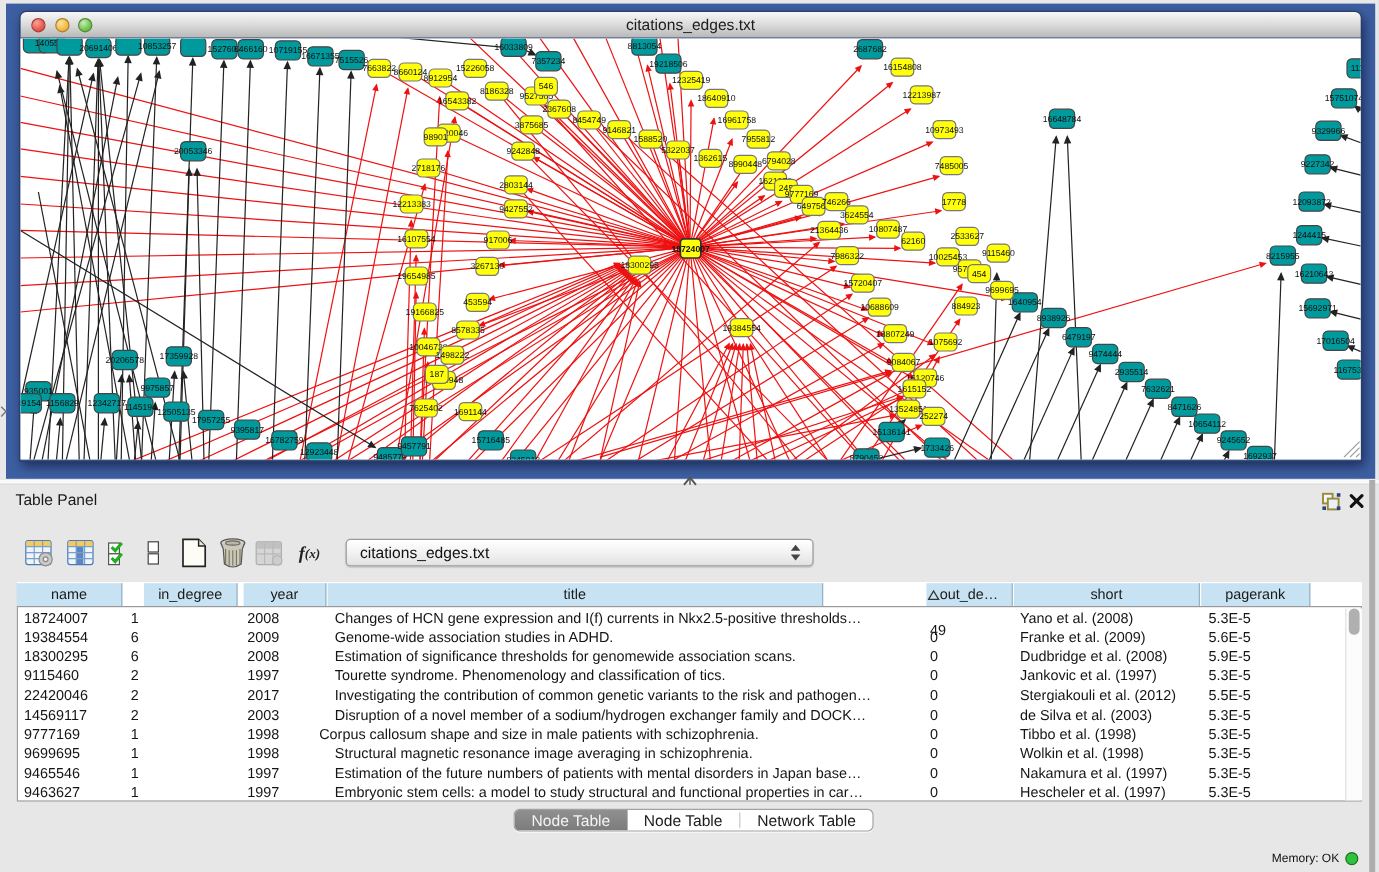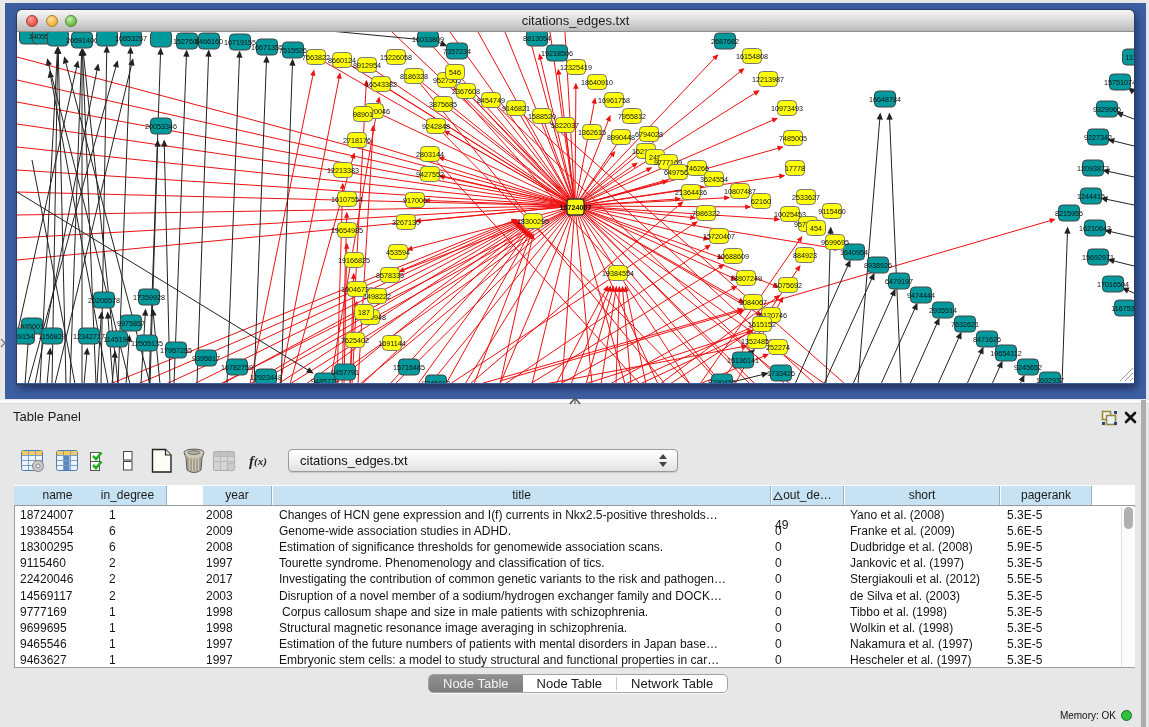--- a/index.html
+++ b/index.html
@@ -612,23 +612,23 @@
 </svg>
 <div id="combo">citations_edges.txt
   <svg width="10" height="14" style="position:absolute;right:9px;top:4px">
     <path d="M5 0 L9 5 L1 5 z" fill="#444"></path>
     <path d="M5 13 L9 8 L1 8 z" fill="#444"></path>
   </svg>
 </div>
 <div id="tblwrap"></div>
 <div class="hrow"></div>
 <div class="hcell" style="left:14px;width:88px"><span>name</span></div>
-<div class="hcell" style="left:89px;width:78px"><span>in_degree</span></div>
+<div class="hcell" style="left:120px;width:78px"><span>in_degree</span></div>
 <div class="hcell" style="left:203px;width:69px"><span>year</span></div>
-<div class="hcell" style="left:273px;width:498px"><span>title</span></div>
+<div class="hcell" style="left:273px;width:413px"><span>title</span></div>
 <div class="hcell" style="left:772px;width:72px"><span>out_de…</span></div>
 <div class="hcell" style="left:845px;width:155px"><span>short</span></div>
 <div class="hcell" style="left:1001px;width:91px"><span>pagerank</span></div>
 <svg id="sortri" width="11" height="11" style="position:absolute;left:773px;top:491px">
     <path d="M5 1.5 L9.2 8.5 L0.8 8.5 z" fill="none" stroke="#333" stroke-width="1.1"></path>
   </svg>
 <div class="cell" style="left:20px;top:507.5px">18724007</div>
 <div class="cell" style="left:109px;top:507.5px">1</div>
 <div class="cell" style="left:206px;top:507.5px">2008</div>
 <div class="cell" style="left:279px;top:507.5px">Changes of HCN gene expression and I(f) currents in Nkx2.5-positive thresholds…</div>
@@ -666,21 +666,21 @@
 <div class="cell" style="left:20px;top:588.5px">14569117</div>
 <div class="cell" style="left:109px;top:588.5px">2</div>
 <div class="cell" style="left:206px;top:588.5px">2003</div>
 <div class="cell" style="left:279px;top:588.5px">Disruption of a novel member of a sodium/hydrogen exchanger family and DOCK…</div>
 <div class="cell" style="left:775px;top:588.5px">0</div>
 <div class="cell" style="left:850px;top:588.5px">de Silva et al. (2003)</div>
 <div class="cell" style="left:1007px;top:588.5px">5.3E-5</div>
 <div class="cell" style="left:20px;top:604.7px">9777169</div>
 <div class="cell" style="left:109px;top:604.7px">1</div>
 <div class="cell" style="left:206px;top:604.7px">1998</div>
-<div class="cell" style="left:282px;top:604.7px">Corpus callosum shape and size in male patients with schizophrenia.</div>
+<div class="cell" style="left:266px;top:604.7px">Corpus callosum shape and size in male patients with schizophrenia.</div>
 <div class="cell" style="left:775px;top:604.7px">0</div>
 <div class="cell" style="left:850px;top:604.7px">Tibbo et al. (1998)</div>
 <div class="cell" style="left:1007px;top:604.7px">5.3E-5</div>
 <div class="cell" style="left:20px;top:620.9px">9699695</div>
 <div class="cell" style="left:109px;top:620.9px">1</div>
 <div class="cell" style="left:206px;top:620.9px">1998</div>
 <div class="cell" style="left:279px;top:620.9px">Structural magnetic resonance image averaging in schizophrenia.</div>
 <div class="cell" style="left:775px;top:620.9px">0</div>
 <div class="cell" style="left:850px;top:620.9px">Wolkin et al. (1998)</div>
 <div class="cell" style="left:1007px;top:620.9px">5.3E-5</div>

